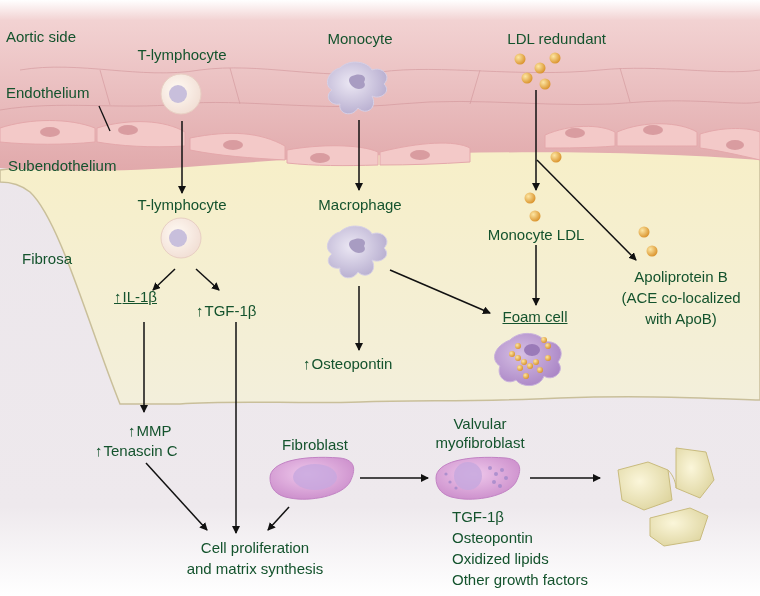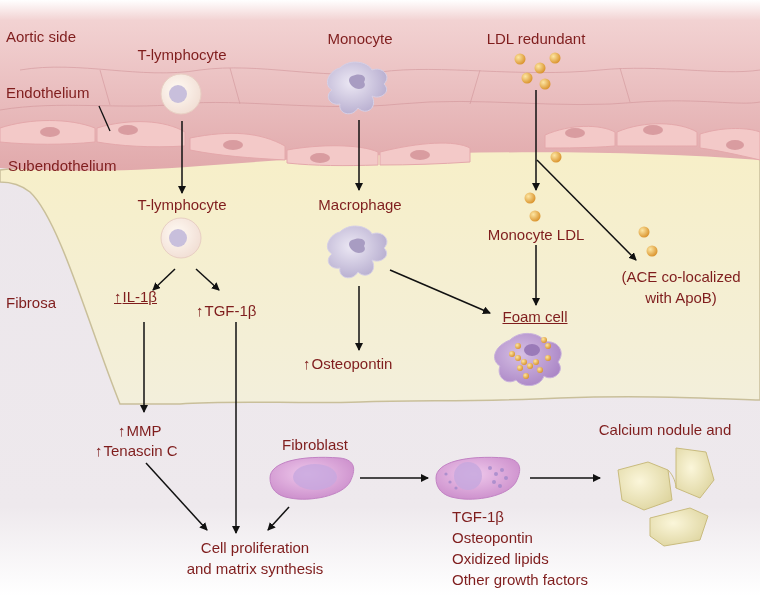--- a/index.html
+++ b/index.html
@@ -1,18 +1,18 @@
 <!DOCTYPE html>
 <html><head>
 <meta charset="utf-8">
 <style>
   html, body { margin:0; padding:0; background:#ffffff; }
   #stage { position:relative; width:760px; height:596px; overflow:hidden; font-family:"Liberation Sans", sans-serif; color:#1a1a1a; }
   #stage svg.bg { position:absolute; left:0; top:0; }
-  .lbl { position:absolute; font-size:15px; line-height:18px; white-space:nowrap; color:#7f1d1d; }
+  .lbl { position:absolute; font-size:15px; line-height:18px; white-space:nowrap; color:#14532d; }
   .c { text-align:center; }
   .up::before { content:"\2191"; font-weight:bold; margin-right:1px; }
 </style>
 </head>
 <body>
 
 <div id="stage">
   <svg class="bg" width="760" height="596" viewBox="0 0 760 596">
     <defs>
       <linearGradient id="gAortic" x1="0" y1="0" x2="0" y2="1">
@@ -181,47 +181,51 @@
       <line x1="146" y1="463" x2="207" y2="530"></line>
       <line x1="289" y1="507" x2="268" y2="530"></line>
       <line x1="360" y1="478" x2="428" y2="478"></line>
       <line x1="530" y1="478" x2="600" y2="478"></line>
     </g>
   </svg>
 
   <div class="lbl" style="left:6px;top:28px;">Aortic side</div>
   <div class="lbl" style="left:6px;top:84px;">Endothelium</div>
   <div class="lbl" style="left:8px;top:157px;">Subendothelium</div>
-  <div class="lbl" style="left:6px;top:250px;margin-top:44px;">Fibrosa</div>
+  <div class="lbl" style="left:22px;top:250px;">Fibrosa</div>
 
   <div class="lbl c" style="left:130px;top:46px;width:104px;">T-lymphocyte</div>
   <div class="lbl c" style="left:310px;top:30px;width:100px;">Monocyte</div>
-  <div class="lbl c" style="left:466px;top:30px;width:140px;">LDL redundant</div>
+  <div class="lbl c" style="left:466px;top:30px;width:140px;text-align:right;">LDL redundant</div>
 
   <div class="lbl c" style="left:130px;top:196px;width:104px;">T-lymphocyte</div>
   <div class="lbl c" style="left:305px;top:196px;width:110px;">Macrophage</div>
   <div class="lbl c" style="left:476px;top:226px;width:120px;">Monocyte LDL</div>
 
   <div class="lbl c" style="left:606px;top:266px;width:150px;line-height:21px;">
+    <div>Apoliprotein B</div>
     <div>(ACE co-localized</div>
     <div>with ApoB)</div>
   </div>
 
   <div class="lbl c" style="left:490px;top:308px;width:90px;text-decoration:underline;">Foam cell</div>
 
   <div class="lbl up" style="left:114px;top:288px;text-decoration:underline;">IL-1β</div>
   <div class="lbl up" style="left:196px;top:302px;">TGF-1β</div>
   <div class="lbl up" style="left:303px;top:355px;">Osteopontin</div>
 
-  <div class="lbl up" style="left:118px;top:422px;text-align:center;">MMP</div>
+  <div class="lbl up" style="left:128px;top:422px;text-align:center;">MMP</div>
   <div class="lbl up" style="left:95px;top:442px;">Tenascin C</div>
 
   <div class="lbl c" style="left:265px;top:436px;width:100px;">Fibroblast</div>
+  <div class="lbl c" style="left:420px;top:414px;width:120px;line-height:19px;">
+    <div>Valvular</div>
+    <div>myofibroblast</div>
+  </div>
   <div class="lbl c" style="left:570px;top:420px;width:190px;line-height:19px;">
-    <div>Calcium nodule and</div>
   </div>
 
   <div class="lbl c" style="left:160px;top:537px;width:190px;line-height:21px;">
     <div>Cell proliferation</div>
     <div>and matrix synthesis</div>
   </div>
 
   <div class="lbl" style="left:452px;top:506px;line-height:21px;">
     <div>TGF-1β</div>
     <div>Osteopontin</div>

